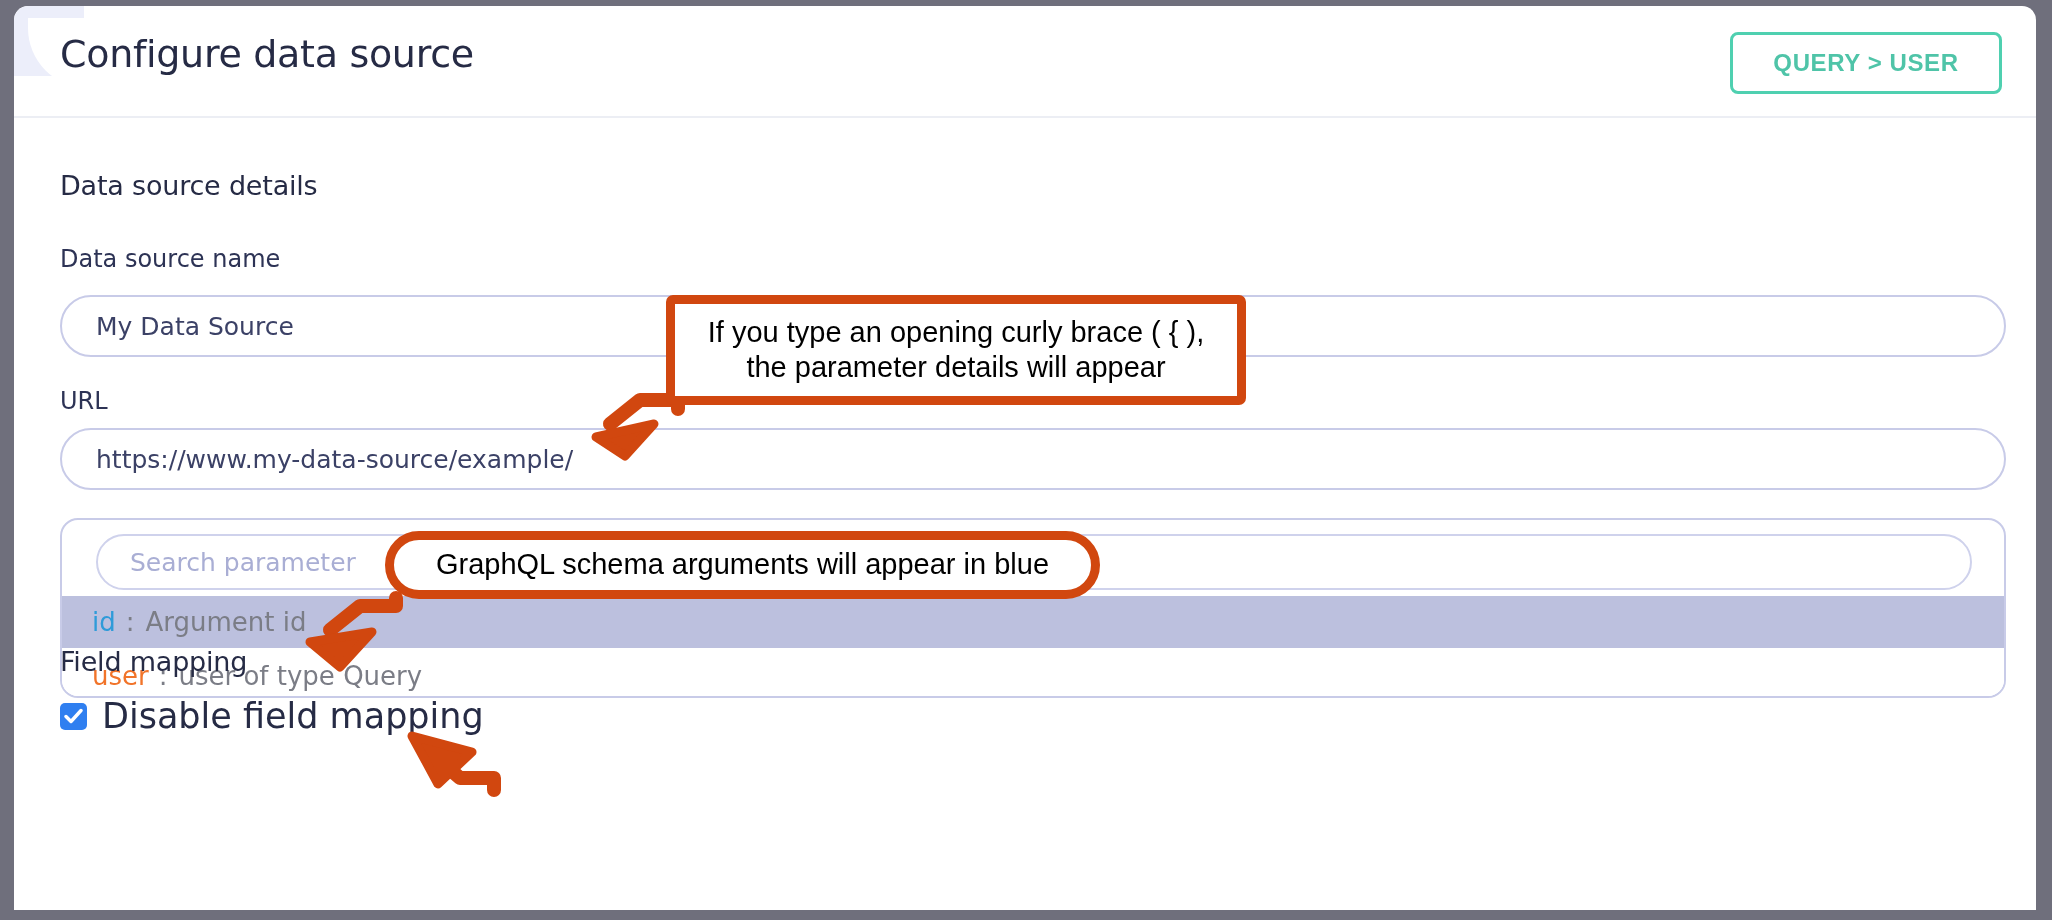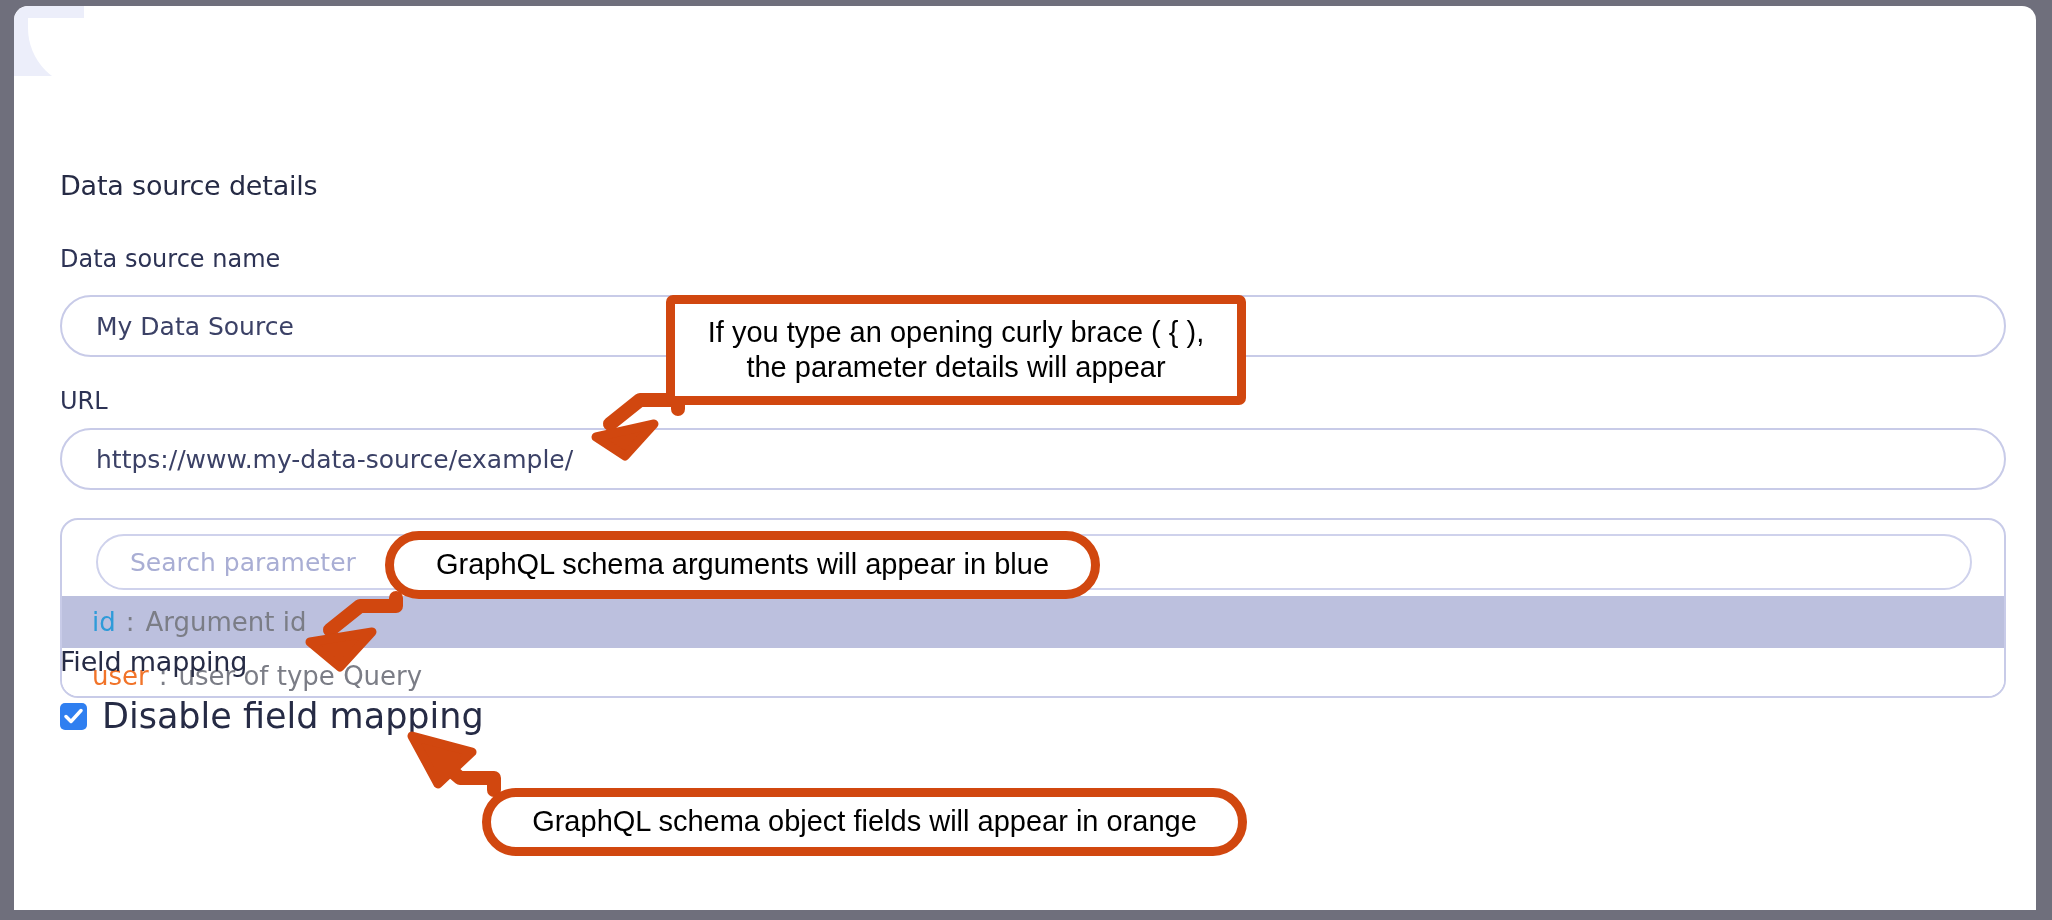--- a/index.html
+++ b/index.html
@@ -266,20 +266,24 @@
   }
 </style>
 </head>
 <body>
 
 <div id="screen">
 
   <div class="card">
     <div class="card-tint"></div>
 
+    <div class="header">
+      <div class="page-title">Configure data source</div>
+      <div class="query-btn">QUERY &gt; USER</div>
+    </div>
 
     <div class="body-area">
 
       <div class="section-heading h-details">Data source details</div>
 
       <div class="field-label lbl-name">Data source name</div>
       <div class="text-input input-name">My Data Source</div>
 
       <div class="field-label lbl-url">URL</div>
       <div class="text-input input-url">https://www.my-data-source/example/</div>
@@ -334,15 +338,14 @@
 
   <div class="callout" id="callout-1">
     <div>
       <div>If you type an opening curly brace ( { ),</div>
       <div>the parameter details will appear</div>
     </div>
   </div>
 
   <div class="callout" id="callout-2">GraphQL schema arguments will appear in blue</div>
 
-  <div class="callout" id="callout-3">GraphQL schema object fields will appear in orange</div>
 
 </div>
 
 </body></html>

